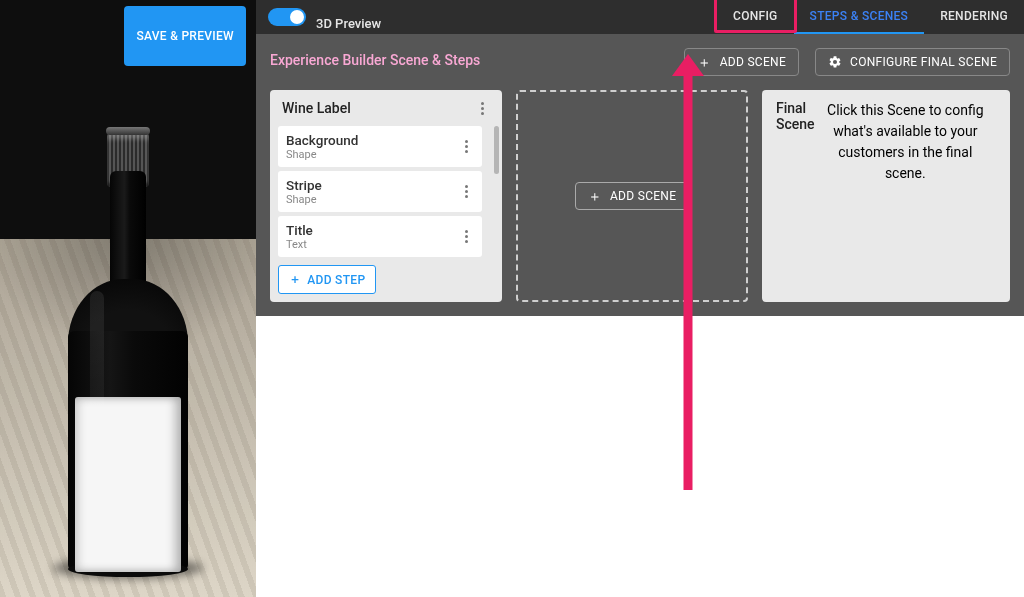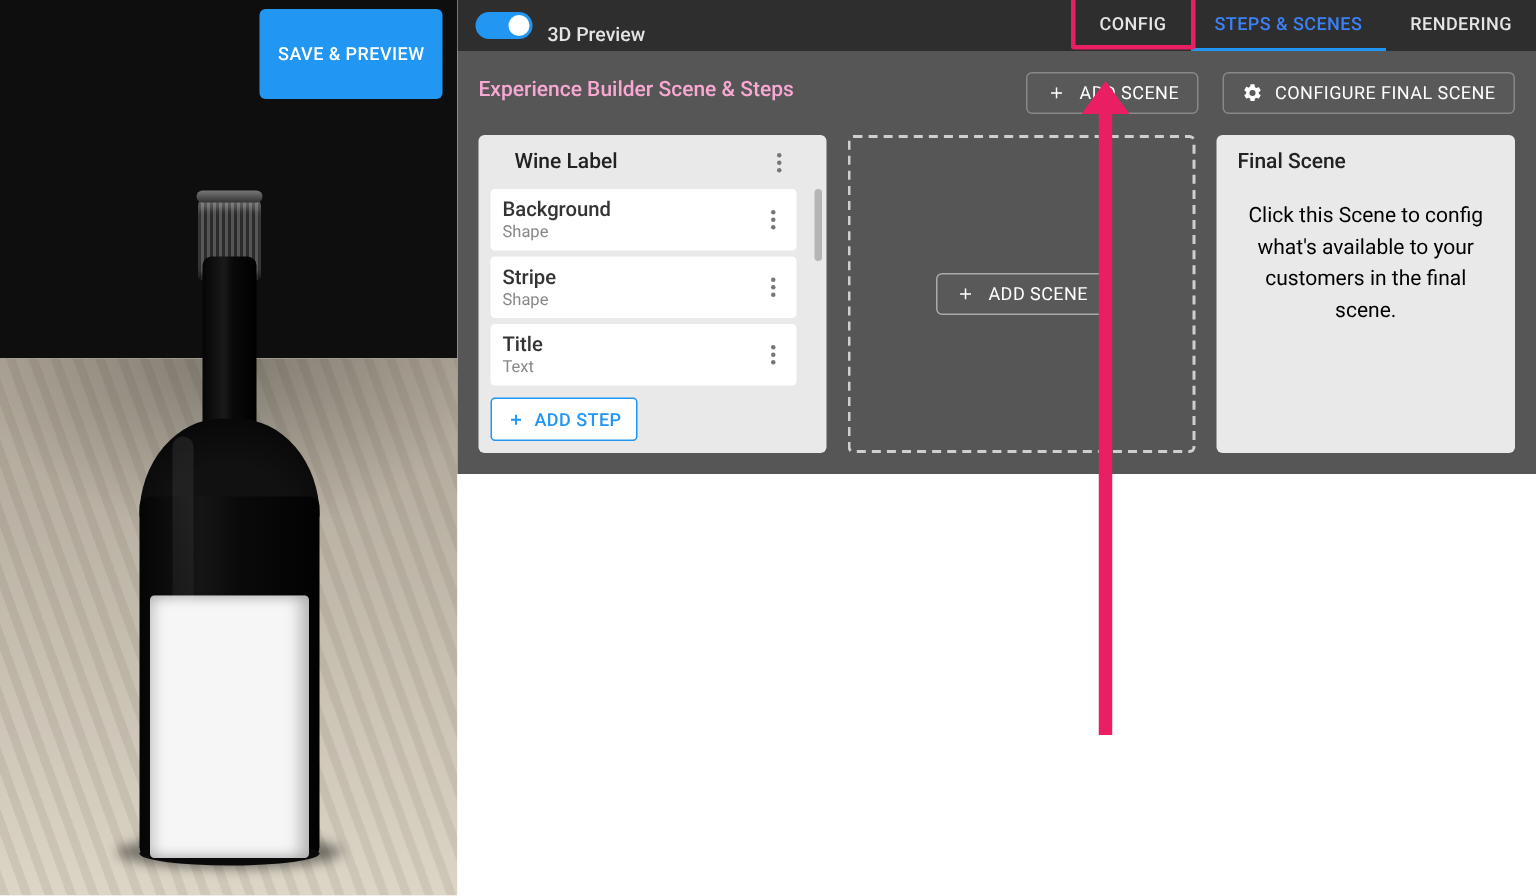--- a/index.html
+++ b/index.html
@@ -46,37 +46,37 @@
   .secondbar { background:#565656; padding:14px 14px 14px 14px; display:flex; align-items:flex-start; gap:16px; flex-wrap:nowrap; }
   .section-title { color:#f9a8d4; font-size:14px; font-weight:500; margin-right:auto; padding-top:4px; }
   .btn-dark { display:inline-flex; align-items:center; gap:8px; background:#595959; color:#fff; border:1px solid #888; border-radius:4px; padding:6px 12px; font-size:12px; letter-spacing:.3px; cursor:pointer; }
   .btn-dark .plus { font-size:14px; line-height:1; }
   .gear-icon svg { width:14px; height:14px; display:block; }
 
   
   .scene-row { background:#565656; padding:0 14px 14px 14px; display:flex; gap:14px; align-items:stretch; overflow:hidden; }
 
   .card { background:#e9e9e9; border-radius:4px; width:232px; flex:none; display:flex; flex-direction:column; }
-  .card-header { display:flex; align-items:center; justify-content:space-between; padding:10px 24px; font-size:14px; font-weight:500; color:#222; }
+  .card-header { display:flex; align-items:center; justify-content:space-between; padding:10px 12px; font-size:14px; font-weight:500; color:#222; }
   .kebab { width:16px; display:flex; flex-direction:column; align-items:center; gap:2px; cursor:pointer; }
   .kebab span { width:3px; height:3px; background:#777; border-radius:50%; display:block; }
 
   .step-list { padding:0 20px 8px 8px; display:flex; flex-direction:column; gap:4px; position:relative; }
   .scrollbar { position:absolute; right:3px; top:0; width:5px; height:48px; background:#b5b5b5; border-radius:3px; }
   .step { display:flex; align-items:center; justify-content:space-between; background:#fff; border-radius:3px; padding:6px 8px; }
   .step .txt { display:flex; flex-direction:column; }
   .step-title { font-size:13.5px; color:#333; font-weight:500; }
   .step-sub { font-size:11px; color:#888; }
   .add-step { margin-top:4px; align-self:flex-start; display:inline-flex; align-items:center; gap:6px; background:#fff; border:1px solid #2196f3; color:#2196f3; font-size:12px; font-weight:500; letter-spacing:.3px; padding:5px 10px; border-radius:3px; cursor:pointer; }
   .add-step .plus { font-weight:700; }
 
   .placeholder { width:232px; flex:none; border:2px dashed #cfcfcf; border-radius:4px; display:flex; align-items:center; justify-content:center; }
   .placeholder .btn-dark { border-color:#aaa; }
 
-  .final-card { background:#e9e9e9; border-radius:4px; width:199px; flex:none; padding:10px 14px; display:flex; flex-direction:column; }
+  .final-card { background:#e9e9e9; border-radius:4px; width:248px; flex:none; padding:10px 14px; display:flex; }
   .final-title { font-size:14px; font-weight:500; color:#222; margin-bottom:18px; }
   .final-desc { font-size:14px; color:#000000; text-align:center; line-height:1.5; padding:0 2px; }
 
   .arrow-annotation { position:absolute; left:424px; top:54px; width:16px; height:436px; pointer-events:none; }
   .arrow-line { position:absolute; left:50%; transform:translateX(-50%); top:18px; bottom:0; width:9px; background:#e91e63; }
   .arrow-head { position:absolute; left:50%; top:0; transform:translateX(-50%); width:0; height:0; border-left:16px solid transparent; border-right:16px solid transparent; border-bottom:22px solid #e91e63; }
 
   .white-fill { flex:1; background:#fff; }
 </style>
 </head>

